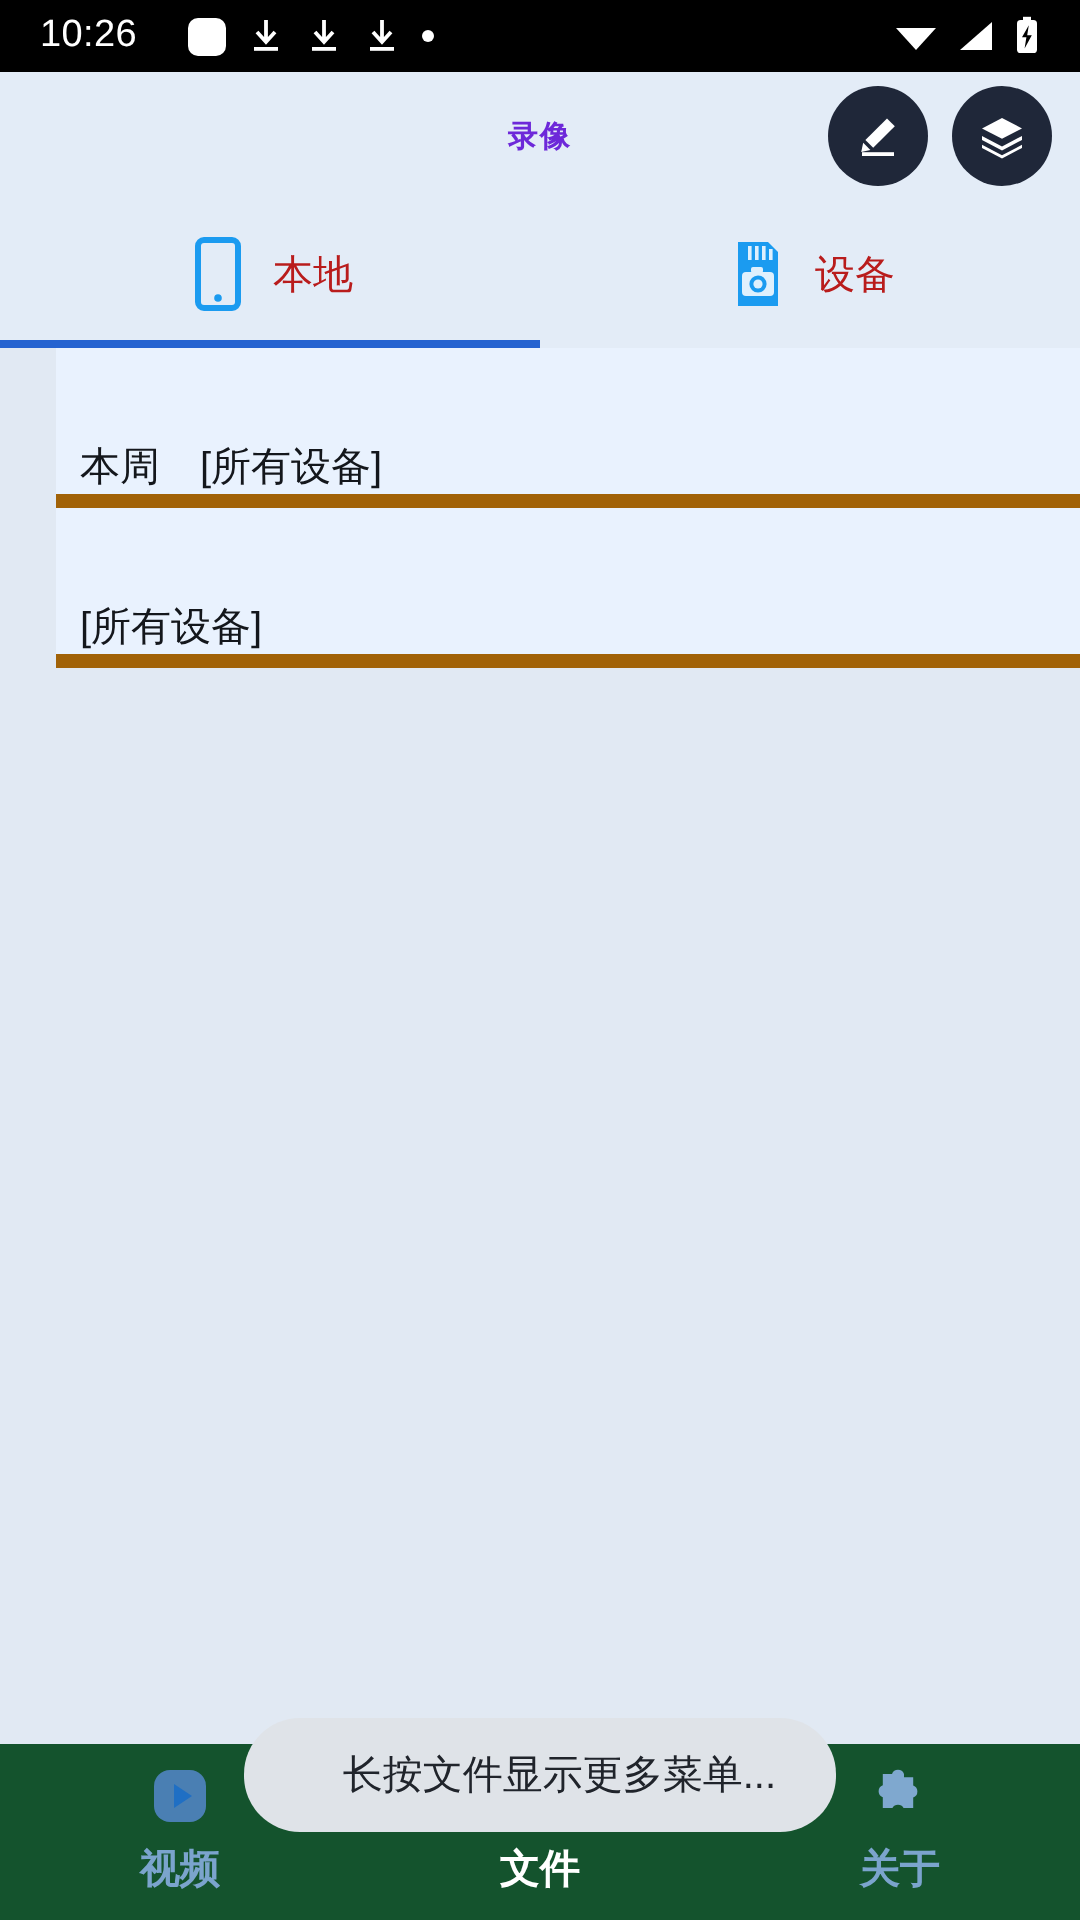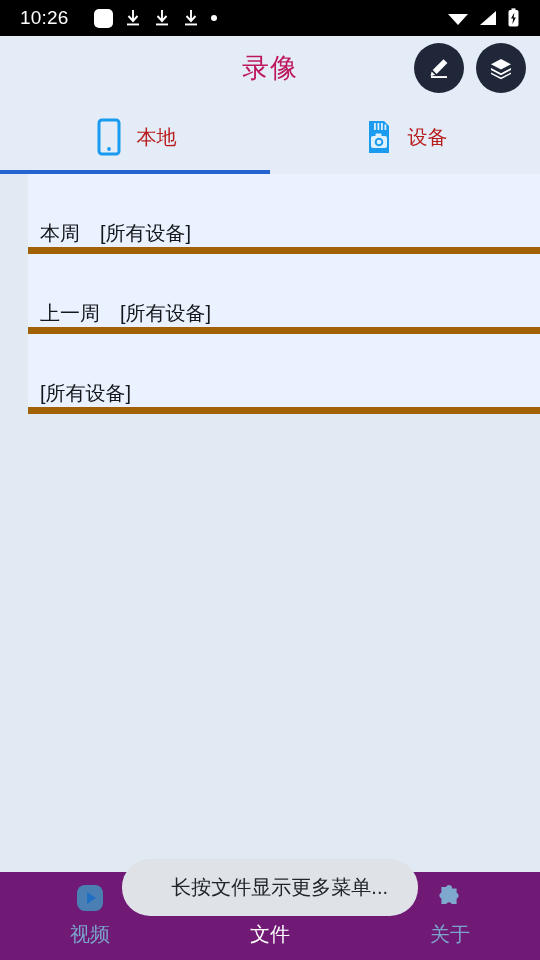--- a/index.html
+++ b/index.html
@@ -19,21 +19,21 @@
   .sb-left { display:flex; align-items:center; gap:11px; flex:1; }
   .sb-right { display:flex; align-items:center; gap:9px; }
   .sb-badge { width:19px; height:19px; background:#fff; border-radius:5px; }
   .sb-dot { width:6px; height:6px; background:#fff; border-radius:50%; }
 
   
   .appbar {
     flex:0 0 64px; background:#e3ecf7; position:relative;
     display:flex; align-items:center; justify-content:center;
   }
-  .appbar-title { font-size:27px; color:#be185d; font-weight:400; letter-spacing:1px; }
+  .appbar-title { font-size:15px; color:#6d28d9; font-weight:700; letter-spacing:1px; }
   .appbar-actions { position:absolute; right:14px; top:50%; transform:translateY(-50%); display:flex; gap:12px; }
   .circle-btn {
     width:50px; height:50px; border-radius:50%; background:#1f2739;
     display:flex; align-items:center; justify-content:center;
   }
 
   
   .tabs { flex:0 0 74px; background:#e3ecf7; display:flex; position:relative; }
   .tab { flex:1; display:flex; align-items:center; justify-content:center; gap:13px; }
   .tab-label { font-size:20px; color:#b91c1c; }
@@ -42,21 +42,21 @@
   
   .list { flex:1 1 auto; background:#e1e9f3; overflow:hidden; }
   .row {
     height:80px; background:#e9f2fe; display:flex; align-items:flex-end;
     padding:0 12px; border-bottom:7px solid #a16207;margin-left:28px;
   }
   .row-text { font-size:20px; color:#14171c; }
 
   
   .bottomnav {
-    flex:0 0 88px; background:#701a75; display:flex; position:relative; z-index:1;
+    flex:0 0 88px; background:#14532d; display:flex; position:relative; z-index:1;font-weight:bold;
   }
   .nav-item {
     flex:1; display:flex; flex-direction:column; align-items:center; justify-content:center; gap:7px;
   }
   .nav-label { font-size:20px; color:#7ba4cd; }
   .nav-item.active .nav-label { color:#ffffff; }
   .nav-icon { width:36px; height:30px; display:flex; align-items:center; justify-content:center; }
 
   
   .toast {
@@ -148,23 +148,20 @@
       <span class="tab-label">设备</span>
     </div>
     <div class="tab-underline"></div>
   </div>
 
   <div class="list">
     <div class="row">
       <span class="row-text">本周　[所有设备]</span>
     </div>
     <div class="row">
-      <span class="row-text">上一周　[所有设备]</span>
-    </div>
-    <div class="row">
       <span class="row-text">[所有设备]</span>
     </div>
   </div>
 
   <div class="toast">
     <span class="toast-text">长按文件显示更多菜单...</span>
   </div>
 
   <div class="bottomnav">
     <div class="nav-item">

